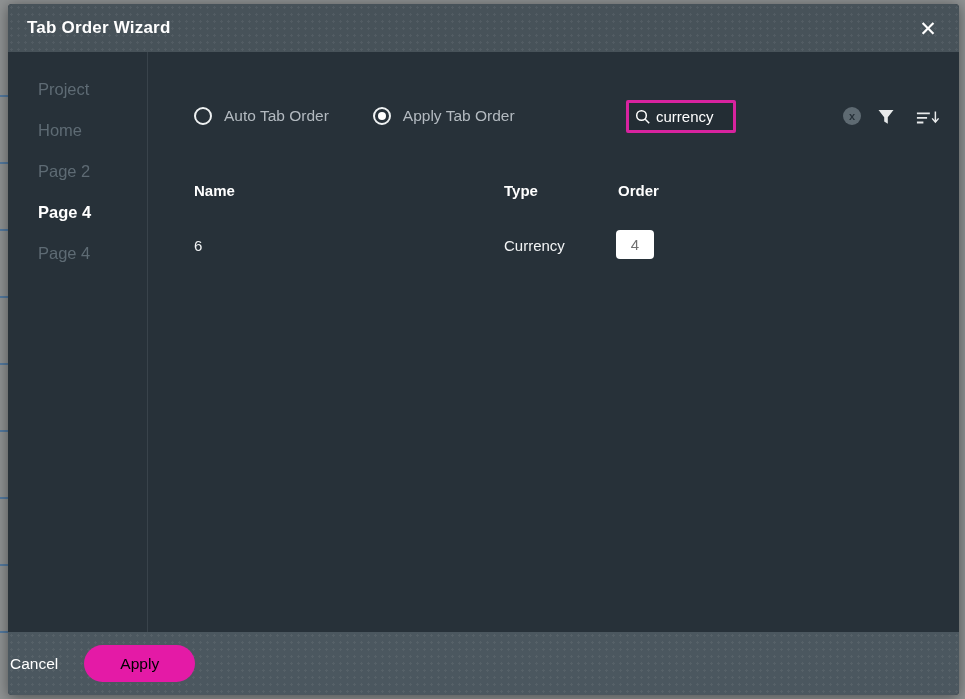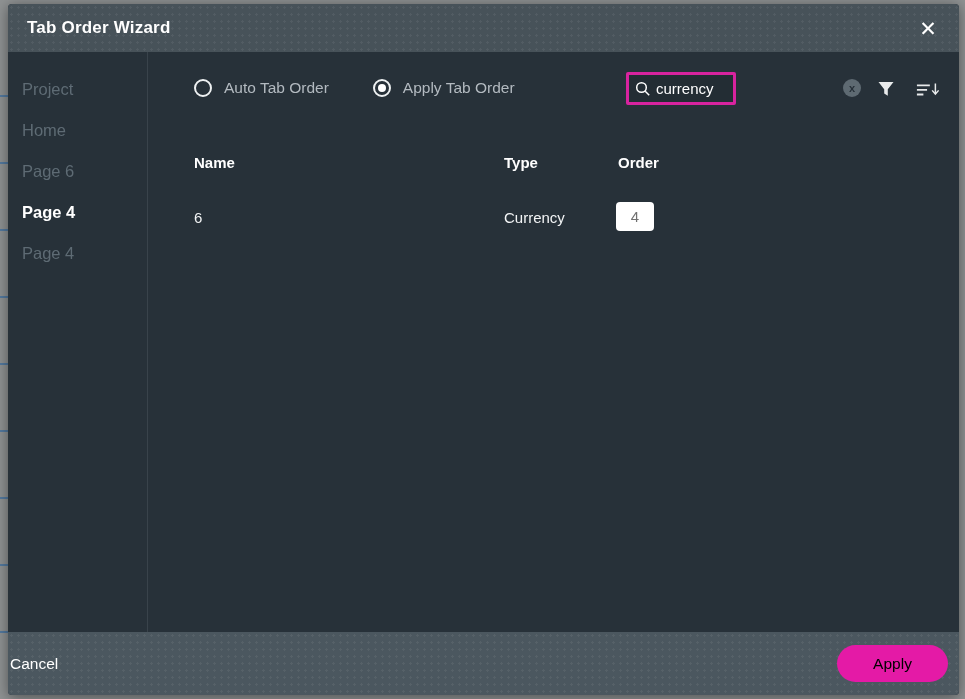--- a/index.html
+++ b/index.html
@@ -58,27 +58,27 @@
   
   .modal-body { flex: 1 1 auto; display: flex; min-height: 0; }
 
   .sidebar {
     width: 140px; flex: 0 0 140px;
     border-right: 1px solid #39434b;
     padding-top: 17px;
   }
   .side-item {
     height: 41px; display: flex; align-items: center;
-    padding-left: 14px;
+    padding-left: 30px;
     color: #5e6b74; font-size: 16.5px;
     cursor: pointer;
   }
   .side-item.active { color: #ffffff; font-weight: bold; }
 
-  .content { position: relative; flex: 1 1 auto; }
+  .content { position: relative; flex: 1 1 auto; margin-top: 28px; }
 
   
   .radio-group {
     position: absolute; left: 46px; top: 20px; height: 32px;
     display: flex; align-items: center; gap: 44px;
   }
   .radio-option { display: flex; align-items: center; gap: 12px; cursor: pointer; }
   .radio-circle {
     width: 18px; height: 18px; border-radius: 50%;
     border: 2.5px solid #eef1f2;
@@ -143,21 +143,21 @@
     background: #ffffff; color: #707070;
     font-size: 15px; text-align: center;
     font-family: "Liberation Sans", sans-serif;
     outline: none;
   }
 
   
   .modal-footer {
     height: 63px; flex: 0 0 63px;
     background-color: #4b575f;
-    display: flex; align-items: center; justify-content: space-between;
+    display: flex; align-items: center; justify-content: flex-start;
     gap: 24px; padding-right: 11px;
   }
   .cancel-btn {
     background: none; border: none; color: #ffffff;
     font-size: 15.5px; cursor: pointer;
     font-family: "Liberation Sans", sans-serif;
     padding: 6px 2px;
   }
   .apply-btn {
     width: 111px; height: 37px; border-radius: 19px;
@@ -178,21 +178,21 @@
   <div class="modal-header dots">
     <span class="modal-title">Tab Order Wizard</span>
     <button class="close-btn">✕</button>
   </div>
 
   <div class="modal-body">
 
     <div class="sidebar">
       <div class="side-item">Project</div>
       <div class="side-item">Home</div>
-      <div class="side-item">Page 6</div>
+      <div class="side-item">Page 2</div>
       <div class="side-item active">Page 4</div>
       <div class="side-item">Page 4</div>
     </div>
 
     <div class="content">
 
       <div class="radio-group">
         <div class="radio-option">
           <span class="radio-circle">
               <span class="dot"></span>

